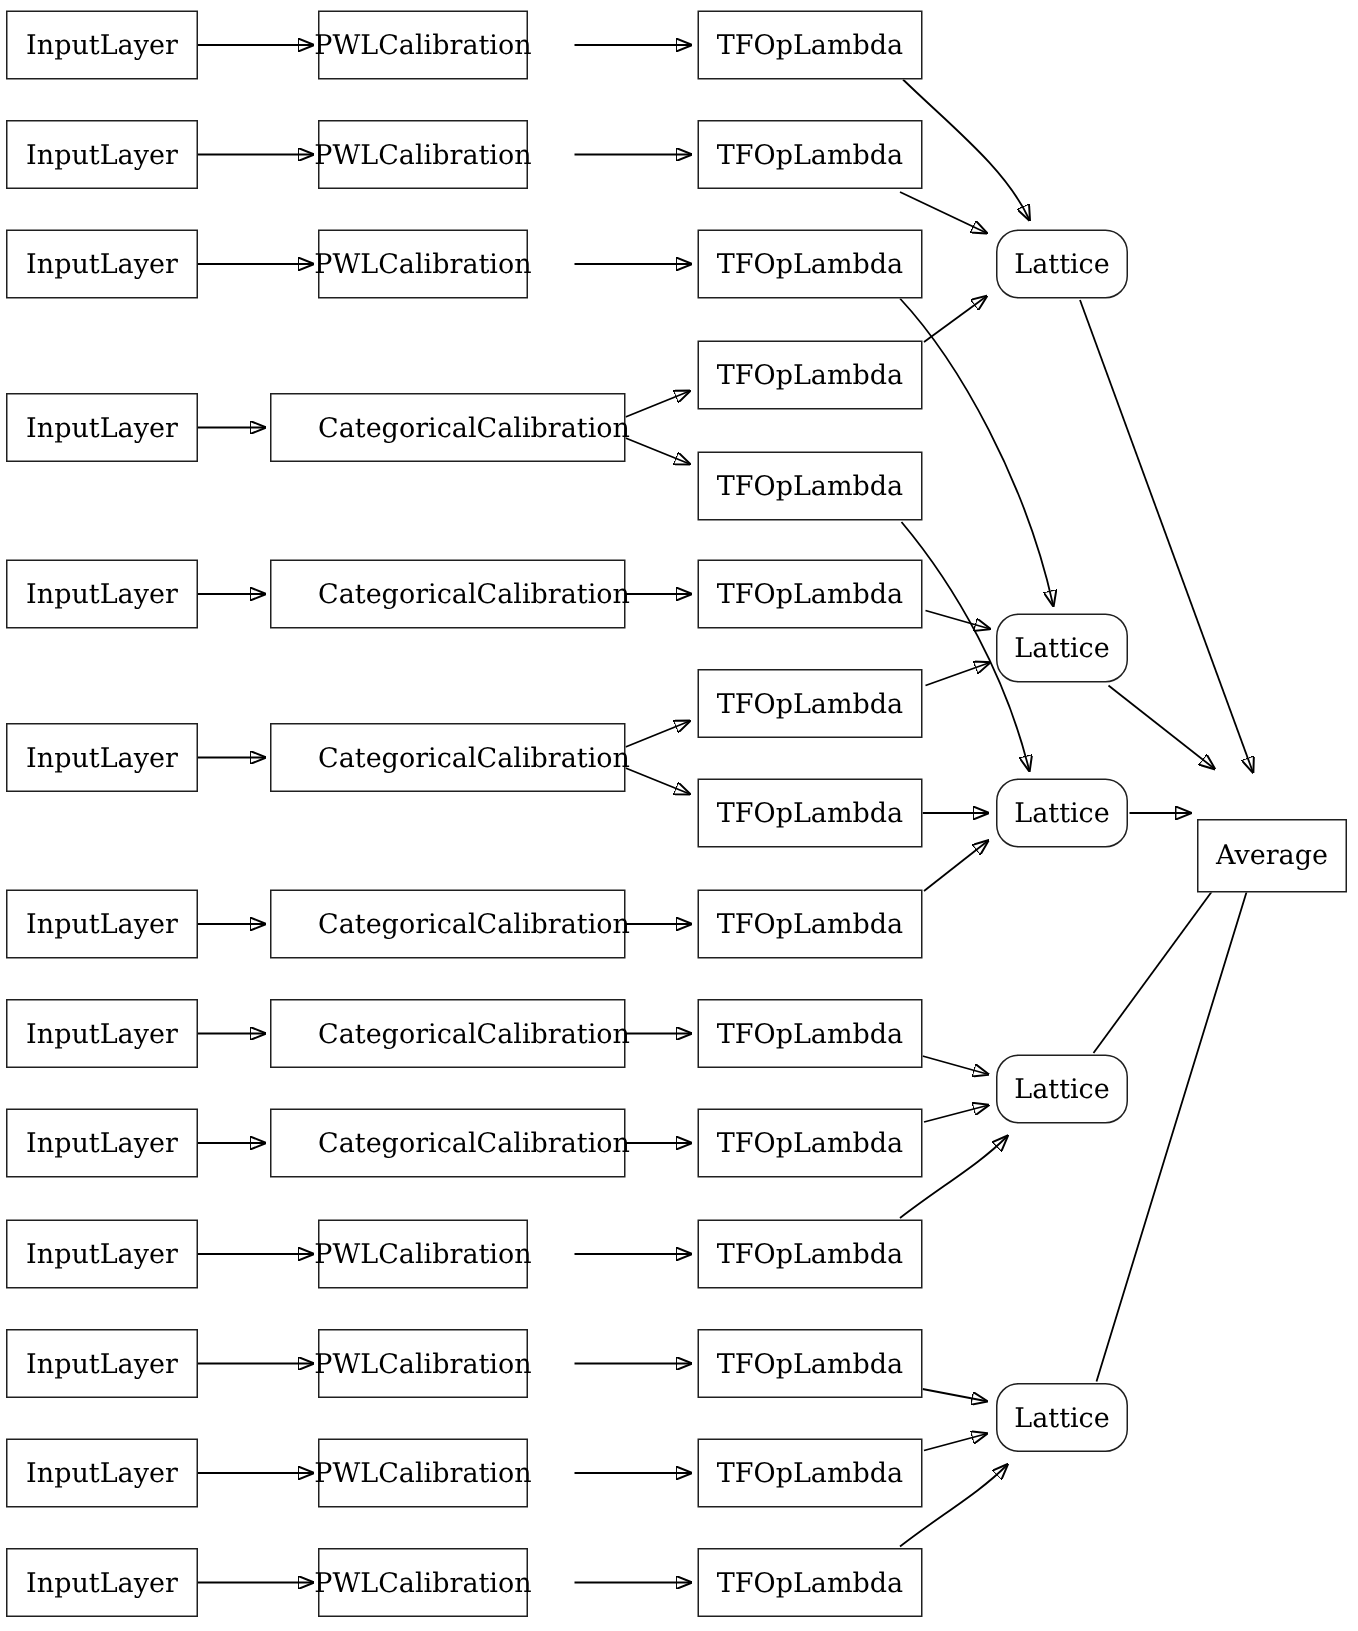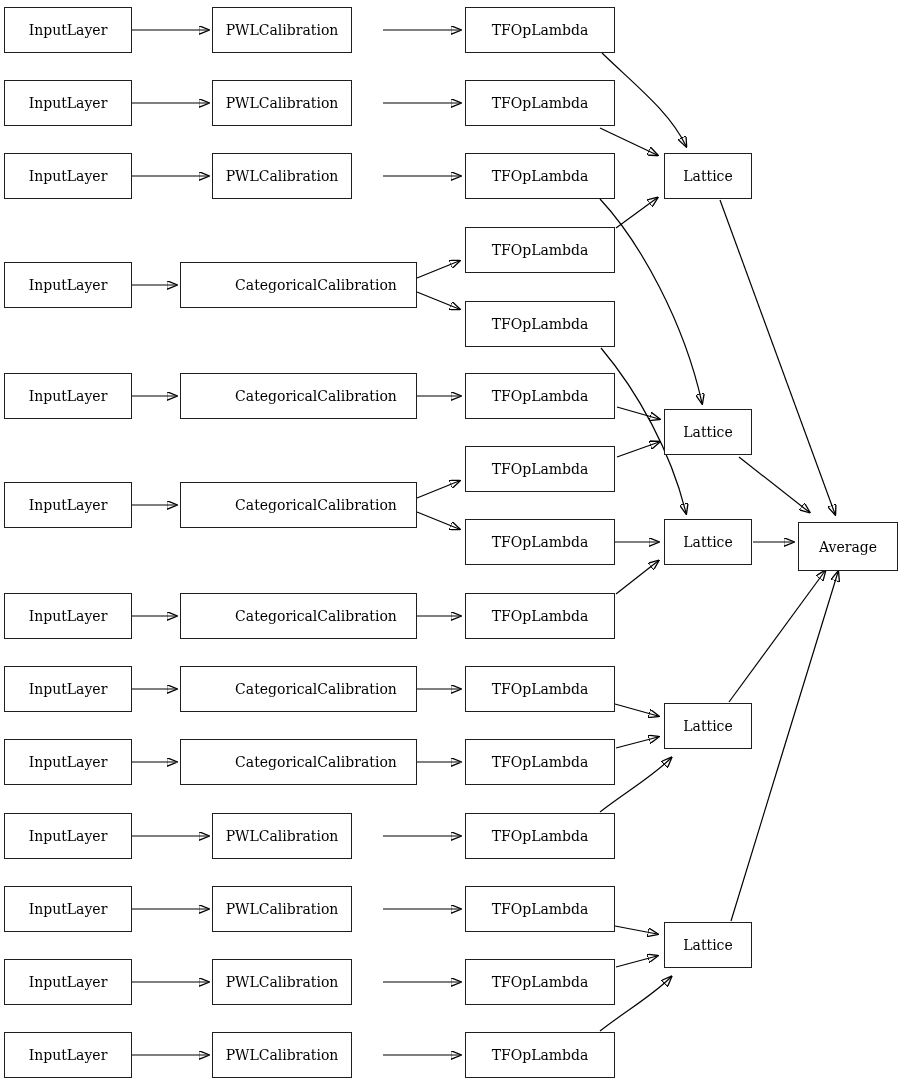--- a/index.html
+++ b/index.html
@@ -10,29 +10,29 @@
     font-family:"DejaVu Serif", "Liberation Serif", serif;
   }
   #edges{position:absolute;left:0;top:0;width:905px;height:1087px;}
   #edges path{fill:none;stroke:#000000;stroke-width:1.2px;}
   .node{
     position:absolute;
     box-sizing:border-box;
     border:1px solid #1f1f1f;
     background:#ffffff;
     display:flex;align-items:center;justify-content:center;
-    font-size:14px;color:#000000;
+    font-size:18px;color:#000000;
     white-space:nowrap;
     height:46px;
   }
   .n-in{width:128px;}
   .n-pwl{width:140px;}
   .n-cat{width:237px;padding-left:35px;}
   .n-tfl{width:150px;}
-  .n-lat{width:88px;}
+  .n-lat{width:88px;border-radius:15px;}
   .n-avg{width:100px;height:49px;}
 </style>
 </head>
 <body>
 
 <div id="canvas">
 
   <svg id="edges" viewBox="0 0 905 1087" xmlns="http://www.w3.org/2000/svg">
     <defs>
       <marker id="arrow" viewBox="0 0 10 8" refX="8.5" refY="4" markerWidth="11" markerHeight="9" orient="auto" markerUnits="userSpaceOnUse">
@@ -146,15 +146,15 @@
   <div class="node n-in" style="left:4px;top:1032px">InputLayer</div>
   <div class="node n-pwl" style="left:212px;top:1032px">PWLCalibration</div>
   <div class="node n-tfl" style="left:465px;top:1032px">TFOpLambda</div>
 
   <div class="node n-lat" style="left:664px;top:153px">Lattice</div>
   <div class="node n-lat" style="left:664px;top:409px">Lattice</div>
   <div class="node n-lat" style="left:664px;top:519px">Lattice</div>
   <div class="node n-lat" style="left:664px;top:703px">Lattice</div>
   <div class="node n-lat" style="left:664px;top:922px">Lattice</div>
 
-  <div class="node n-avg" style="left:798px;top:522px">Average</div>
+  <div class="node n-avg" style="left:798px;top:546px">Average</div>
 
 </div>
 
 </body></html>

